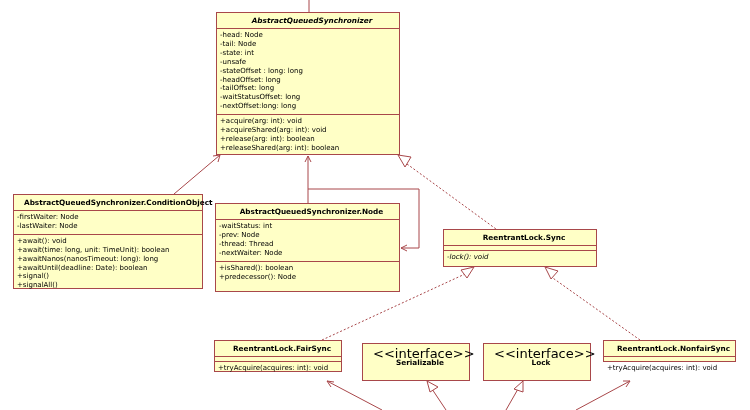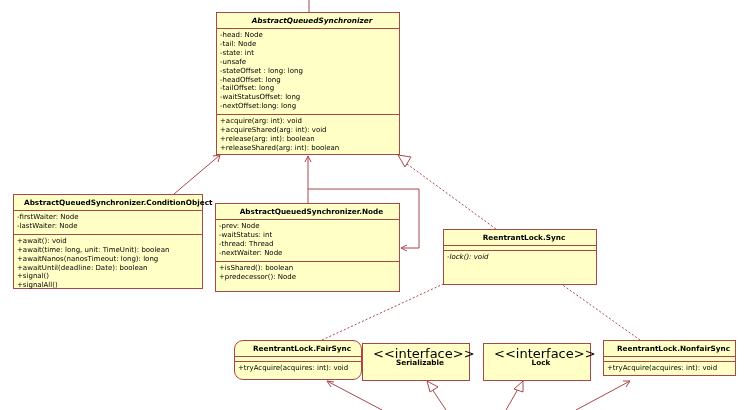--- a/index.html
+++ b/index.html
@@ -87,40 +87,40 @@
     <div class="row">+awaitNanos(nanosTimeout: long): long</div>
     <div class="row">+awaitUntil(deadline: Date): boolean</div>
     <div class="row">+signal()</div>
     <div class="row">+signalAll()</div>
   </div>
 </div>
 
 <div class="cls" style="left:215px; top:203px; width:185px; height:89px;">
   <div class="name">AbstractQueuedSynchronizer.Node</div>
   <div class="sec">
+    <div class="row">-waitStatus: int</div>
     <div class="row">-prev: Node</div>
-    <div class="row">-waitStatus: int</div>
     <div class="row">-thread: Thread</div>
     <div class="row">-nextWaiter: Node</div>
   </div>
   <div class="sec">
     <div class="row">+isShared(): boolean</div>
     <div class="row">+predecessor(): Node</div>
   </div>
 </div>
 
-<div class="cls" style="left:443px; top:229px; width:154px; height:56px;">
+<div class="cls" style="left:443px; top:229px; width:154px; height:38px;">
   <div class="name">ReentrantLock.Sync</div>
   <div class="sec" style="height:4px; padding:0;"></div>
   <div class="sec">
     <div class="row italic">-lock(): void</div>
   </div>
 </div>
 
-<div class="cls" style="left:234px; top:340px; width:128px; height:40px;border-radius:9px;">
+<div class="cls" style="left:214px; top:340px; width:128px; height:32px;">
   <div class="name">ReentrantLock.FairSync</div>
   <div class="sec" style="height:4px; padding:0;"></div>
   <div class="sec">
     <div class="row">+tryAcquire(acquires: int): void</div>
   </div>
 </div>
 
 <div class="cls iface" style="left:362px; top:343px; width:108px; height:38px;">
   <div class="name">
     <span class="stereo">&lt;&lt;interface&gt;&gt;</span>
@@ -128,19 +128,19 @@
   </div>
 </div>
 
 <div class="cls iface" style="left:483px; top:343px; width:108px; height:38px;">
   <div class="name">
     <span class="stereo">&lt;&lt;interface&gt;&gt;</span>
     <span>Lock</span>
   </div>
 </div>
 
-<div class="cls" style="left:603px; top:340px; width:133px; height:36px;">
+<div class="cls" style="left:603px; top:340px; width:133px; height:22px;">
   <div class="name">ReentrantLock.NonfairSync</div>
   <div class="sec" style="height:4px; padding:0;"></div>
   <div class="sec">
     <div class="row">+tryAcquire(acquires: int): void</div>
   </div>
 </div>
 
 </body></html>

